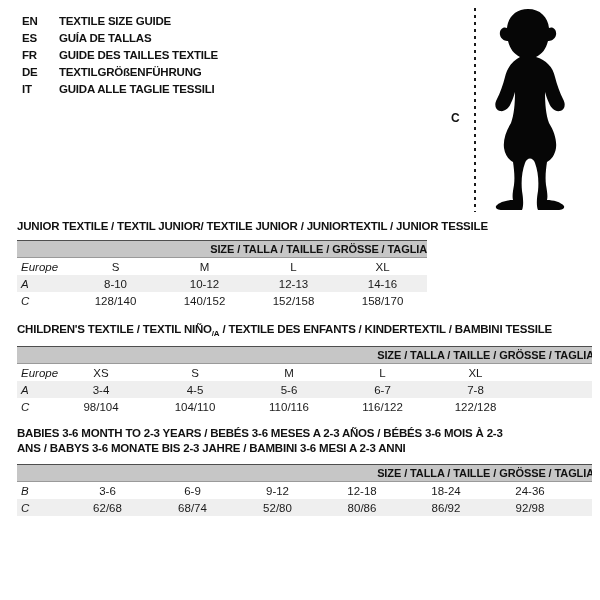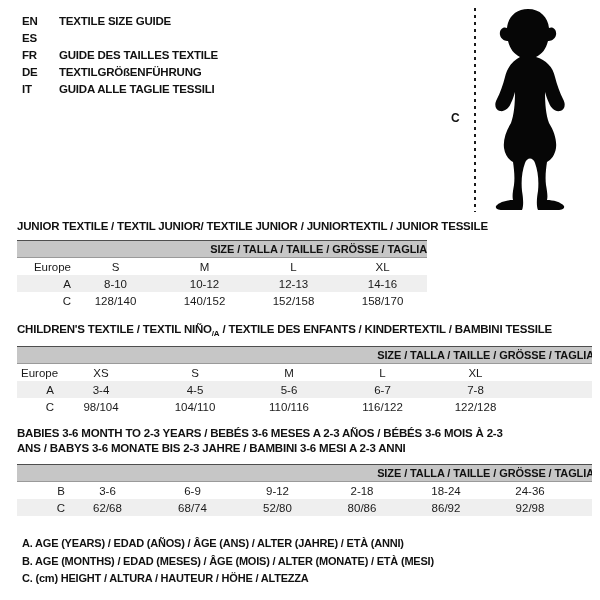--- a/index.html
+++ b/index.html
@@ -17,38 +17,39 @@
   
   .tbl-title{position:absolute;font-weight:bold;font-size:11.5px;letter-spacing:-0.2px;line-height:15px;white-space:nowrap;}
   .tbl-title.wrap{white-space:normal;width:505px;}
   .sub{font-size:8px;vertical-align:sub;}
 
   
   table.size{position:absolute;border-collapse:collapse;table-layout:fixed;font-size:11.5px;}
   table.size th.bar{background:#c6c6c6;border-top:1px solid #4e4e4e;border-bottom:1px solid #9a9a9a;
       text-align:right;font-size:11px;font-weight:bold;padding:1px 0 2px 4px;height:13px;letter-spacing:-0.1px;}
   table.size td{height:17px;text-align:center;font-weight:400;padding:0;color:#1a1a1a;}
-  table.size td.lbl{text-align:right;padding-left:4px;}
+  table.size td.lbl{text-align:left;padding-left:4px;font-style:italic;}
   table.size tr.alt td{background:#efefef;}
 
   
   .footnotes{position:absolute;left:22px;top:535px;font-weight:bold;font-size:11px;line-height:17.5px;letter-spacing:-0.2px;}
 </style>
 </head>
 <body>
 
 <div class="page">
 
   <div class="lang-block">
     <div class="lang-row">
       <span class="lang-code">EN</span>
       <span class="lang-title">TEXTILE SIZE GUIDE</span>
     </div>
     <div class="lang-row">
       <span class="lang-code">ES</span>
+      <span class="lang-title">GUÍA DE TALLAS</span>
     </div>
     <div class="lang-row">
       <span class="lang-code">FR</span>
       <span class="lang-title">GUIDE DES TAILLES TEXTILE</span>
     </div>
     <div class="lang-row">
       <span class="lang-code">DE</span>
       <span class="lang-title">TEXTILGRÖßENFÜHRUNG</span>
     </div>
     <div class="lang-row">
@@ -201,37 +202,32 @@
       <tr>
         <th class="bar" colspan="8">SIZE / TALLA / TAILLE / GRÖSSE / TAGLIA</th>
       </tr>
     </thead>
     <tbody>
       <tr>
         <td class="lbl">B</td>
         <td>3-6</td>
         <td>6-9</td>
         <td>9-12</td>
-        <td>2-18</td>
+        <td>12-18</td>
         <td>18-24</td>
         <td>24-36</td>
         <td></td>
       </tr>
       <tr class="alt">
         <td class="lbl">C</td>
         <td>62/68</td>
         <td>68/74</td>
         <td>52/80</td>
         <td>80/86</td>
         <td>86/92</td>
         <td>92/98</td>
         <td></td>
       </tr>
     </tbody>
   </table>
 
-  <div class="footnotes">
-    <div>A. AGE (YEARS) / EDAD (AÑOS) / ÂGE (ANS) / ALTER (JAHRE) / ETÀ (ANNI)</div>
-    <div>B. AGE (MONTHS) / EDAD (MESES) / ÂGE (MOIS) / ALTER (MONATE) / ETÀ (MESI)</div>
-    <div>C. (cm) HEIGHT / ALTURA / HAUTEUR / HÖHE / ALTEZZA</div>
-  </div>
 
 </div>
 
 </body></html>

